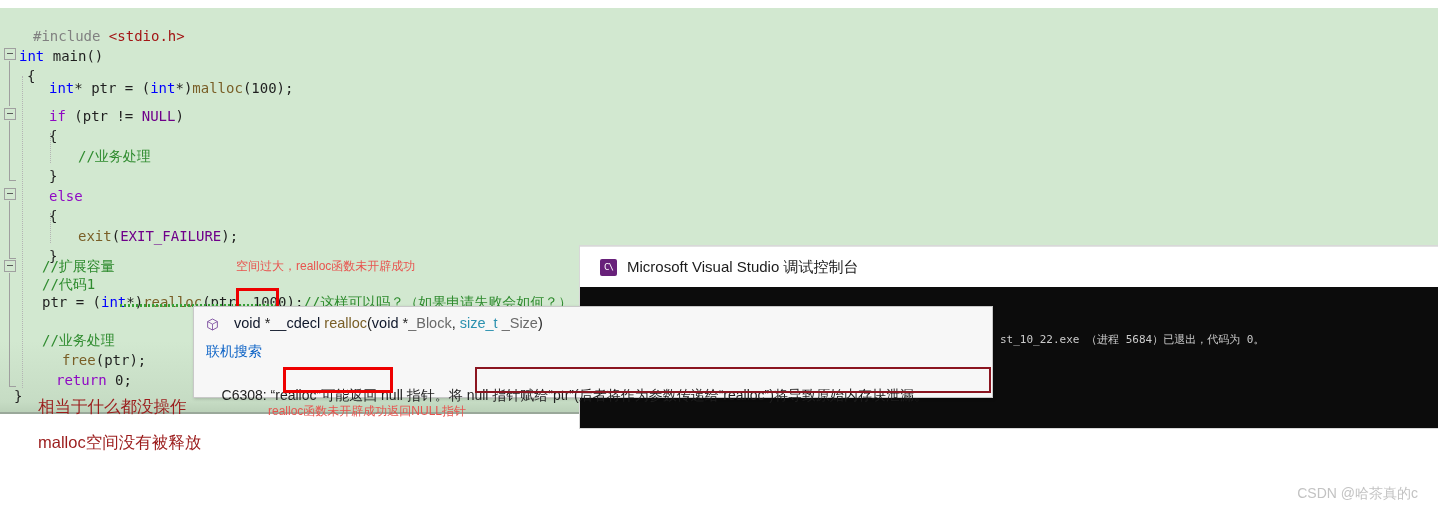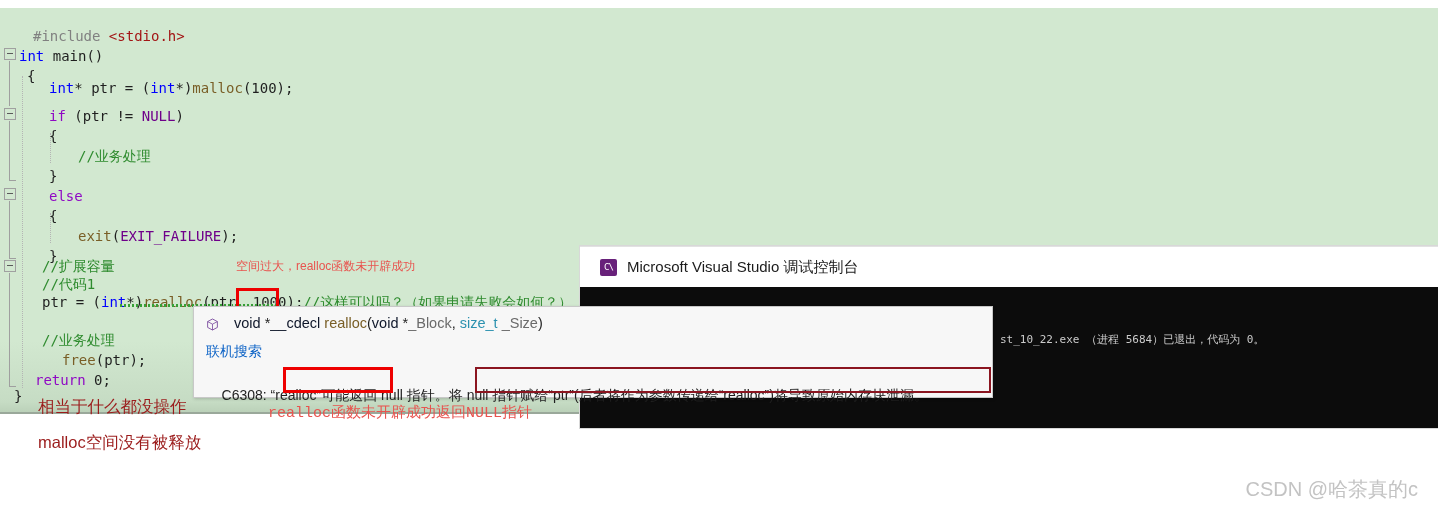--- a/index.html
+++ b/index.html
@@ -60,21 +60,21 @@
   
   .redbox{position:absolute;border:3px solid #ee0000;box-sizing:border-box;}
   .darkredbox{position:absolute;border:2px solid #8b1520;box-sizing:border-box;}
 
   
   .annot{
     position:absolute;color:#c00000;white-space:pre;
     font-family:"Liberation Sans","DejaVu Sans",sans-serif;
   }
   .annot-lg{font-size:16.5px;line-height:30px;}
-  .annot-md{font-size:15px;font-family:Liberation Mono, monospace;}
+  .annot-md{font-size:12px;}
   .annot-pink{color:#e8544f;font-size:12px;}
   .annot-dark{color:#9b1b1b;}
 
   
   #console{
     position:absolute;left:580px;top:246px;width:858px;height:182px;
     background:#0c0c0c;box-shadow:0 0 0 1px #d8d8d8;
   }
   #console-title{
     position:absolute;left:0;top:0;width:858px;height:40px;background:#ffffff;
@@ -121,21 +121,21 @@
   #tt-link{
     position:absolute;left:12px;top:36px;font-size:14px;color:#0d63c6;
     cursor:pointer;
   }
   #tt-err{
     position:absolute;left:12px;top:64px;white-space:pre;font-size:14px;
     color:#1f1f1f;
   }
 
   .watermark{
-    position:absolute;right:20px;bottom:14px;color:#c3c3c3;font-size:20px;
+    position:absolute;right:20px;bottom:14px;color:#c3c3c3;font-size:14px;
   }
 </style>
 </head>
 <body>
 
 <div id="editor">
 
   <div class="outline-box" style="top:40px;"></div>
   <div class="outline-line" style="top:53px;height:45px;"></div>
   <div class="outline-box" style="top:100px;"></div>
@@ -163,21 +163,21 @@
       <div class="code" style="left: 49px; top: 158px;"><span class="c-plain">}</span></div>
       <div class="code" style="left: 49px; top: 178px;"><span class="c-kw2">else</span></div>
       <div class="code" style="left: 49px; top: 198px;"><span class="c-plain">{</span></div>
       <div class="code" style="left: 78px; top: 218px;"><span class="c-fn">exit</span><span class="c-plain">(</span><span class="c-macro">EXIT_FAILURE</span><span class="c-plain">);</span></div>
       <div class="code" style="left: 49px; top: 238px;"><span class="c-plain">}</span></div>
       <div class="code" style="left: 42px; top: 248px;"><span class="c-com">//扩展容量</span></div>
       <div class="code" style="left: 42px; top: 266px;"><span class="c-com">//代码1</span></div>
       <div class="code" style="left: 42px; top: 284px;"><span class="c-plain">ptr = (</span><span class="c-kw">int</span><span class="c-plain">*)</span><span class="c-fn">realloc</span><span class="c-plain">(ptr, </span><span class="c-num">1000</span><span class="c-plain">);</span><span class="c-com">//这样可以吗？（如果申请失败会如何？）</span></div>
       <div class="code" style="left: 42px; top: 322px;"><span class="c-com">//业务处理</span></div>
       <div class="code" style="left: 42px; top: 342px; margin-left: 20px;"><span class="c-fn">free</span><span class="c-plain">(ptr);</span></div>
-      <div class="code" style="left: 35px; top: 362px;"><span class="c-kw2">return</span><span class="c-plain"> 0;</span></div>
+      <div class="code" style="left: 56px; top: 362px;"><span class="c-kw2">return</span><span class="c-plain"> 0;</span></div>
       <div class="code" style="left: 14px; top: 378px;"><span class="c-plain">}</span></div>
     </div>
 
   <div class="squiggle2" style="left:120px;top:296px;width:113px;"></div>
   <div class="squiggle2" style="left:235px;top:296px;width:43px;"></div>
 
   <div class="redbox" style="left:236px;top:280px;width:43px;height:24px;"></div>
 
   <div class="annot annot-pink" style="left:236px;top:250px;">空间过大，realloc函数未开辟成功</div>
 

